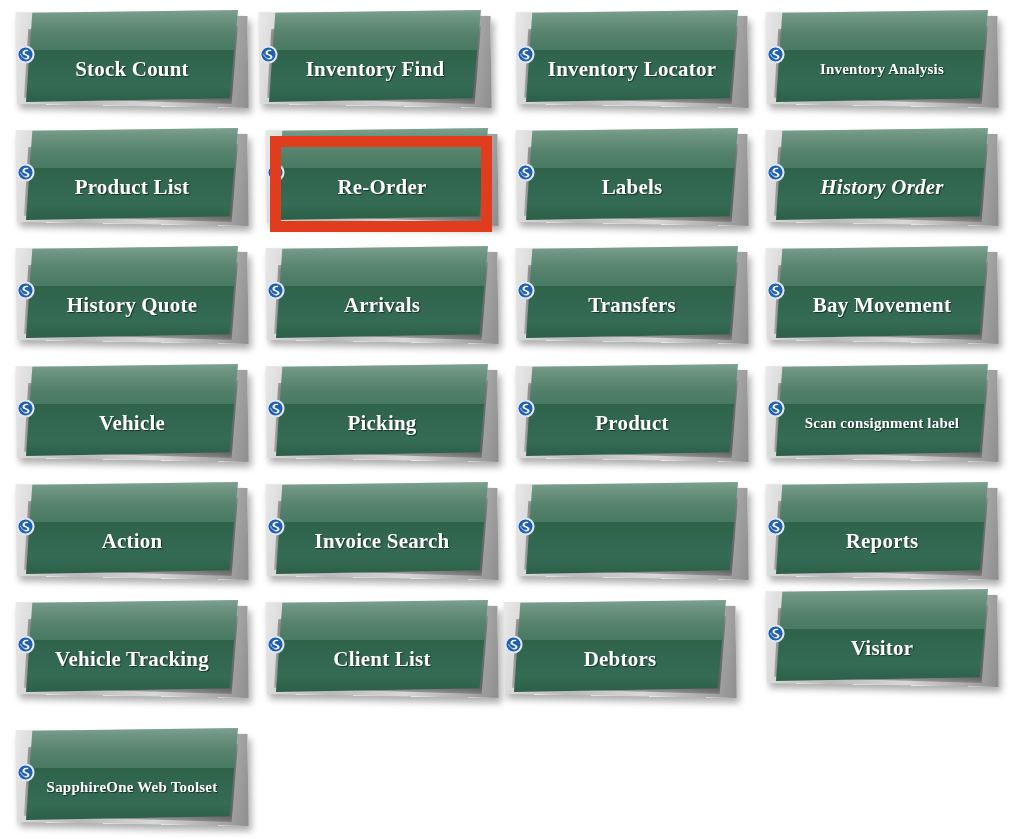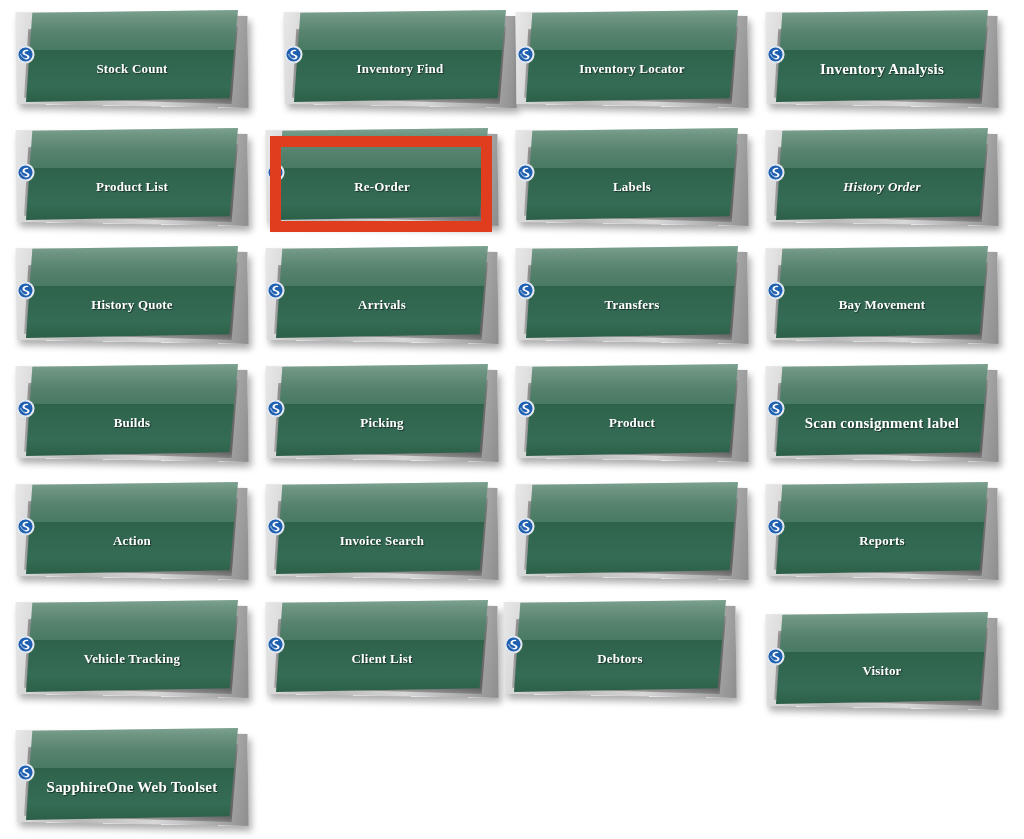--- a/index.html
+++ b/index.html
@@ -104,21 +104,21 @@
     position: absolute;
     left: 18px;
     top: 4px;
     width: 212px;
     height: 92px;
     display: flex;
     align-items: center;
     justify-content: center;
     z-index: 4;
     color: #ffffff;
-    font-size: 13px;
+    font-size: 21px;
     font-weight: bold;
     letter-spacing: 0.2px;
     text-align: center;
     padding-top: 26px;
     box-sizing: border-box;
     text-shadow: 1px 1px 1px rgba(0,0,0,0.55);
     white-space: nowrap;
     pointer-events: none;
   }
   .tile.wide-label .label { font-size: 15px; }
@@ -144,21 +144,21 @@
       <div class="face"></div>
       <span class="brand-icon"><svg viewBox="0 0 22 22" width="21" height="21">
           <circle cx="11" cy="11" r="9.5" fill="#dfe4ea"></circle>
           <circle cx="11" cy="11" r="8" fill="#1f5fb0"></circle>
           <circle cx="11" cy="11" r="8" fill="none" stroke="#e8eef6" stroke-width="1.2"></circle>
           <path d="M13.8 6.4c-3.1-1.0-6.0 0.6-6.0 2.9 0 2.6 5.2 2.2 5.2 4.3 0 1.3-1.9 2.2-4.3 1.5 2.4 1.9 6.5 1.1 6.5-1.6 0-2.7-5.2-2.4-5.2-4.4 0-1.2 1.6-2.1 3.8-1.5z" fill="#ffffff"></path>
           <path d="M6.0 10.8c0.4 3.0 3.4 4.9 6.4 4.3" fill="none" stroke="#ffffff" stroke-width="0.9" stroke-linecap="round" opacity="0.8"></path>
         </svg></span>
       <span class="label">Stock Count</span>
     </div>
-    <div class="tile" style="left: 276px; top: 6px;">
+    <div class="tile" style="left: 251px; top: 6px;">
       <div class="plate"></div>
       <div class="smear"></div>
       <div class="face"></div>
       <span class="brand-icon"><svg viewBox="0 0 22 22" width="21" height="21">
           <circle cx="11" cy="11" r="9.5" fill="#dfe4ea"></circle>
           <circle cx="11" cy="11" r="8" fill="#1f5fb0"></circle>
           <circle cx="11" cy="11" r="8" fill="none" stroke="#e8eef6" stroke-width="1.2"></circle>
           <path d="M13.8 6.4c-3.1-1.0-6.0 0.6-6.0 2.9 0 2.6 5.2 2.2 5.2 4.3 0 1.3-1.9 2.2-4.3 1.5 2.4 1.9 6.5 1.1 6.5-1.6 0-2.7-5.2-2.4-5.2-4.4 0-1.2 1.6-2.1 3.8-1.5z" fill="#ffffff"></path>
           <path d="M6.0 10.8c0.4 3.0 3.4 4.9 6.4 4.3" fill="none" stroke="#ffffff" stroke-width="0.9" stroke-linecap="round" opacity="0.8"></path>
         </svg></span>
@@ -298,21 +298,21 @@
       <div class="plate"></div>
       <div class="smear"></div>
       <div class="face"></div>
       <span class="brand-icon"><svg viewBox="0 0 22 22" width="21" height="21">
           <circle cx="11" cy="11" r="9.5" fill="#dfe4ea"></circle>
           <circle cx="11" cy="11" r="8" fill="#1f5fb0"></circle>
           <circle cx="11" cy="11" r="8" fill="none" stroke="#e8eef6" stroke-width="1.2"></circle>
           <path d="M13.8 6.4c-3.1-1.0-6.0 0.6-6.0 2.9 0 2.6 5.2 2.2 5.2 4.3 0 1.3-1.9 2.2-4.3 1.5 2.4 1.9 6.5 1.1 6.5-1.6 0-2.7-5.2-2.4-5.2-4.4 0-1.2 1.6-2.1 3.8-1.5z" fill="#ffffff"></path>
           <path d="M6.0 10.8c0.4 3.0 3.4 4.9 6.4 4.3" fill="none" stroke="#ffffff" stroke-width="0.9" stroke-linecap="round" opacity="0.8"></path>
         </svg></span>
-      <span class="label">Builds</span>
+      <span class="label">Vehicle</span>
     </div>
     <div class="tile" style="left: 258px; top: 360px;">
       <div class="plate"></div>
       <div class="smear"></div>
       <div class="face"></div>
       <span class="brand-icon"><svg viewBox="0 0 22 22" width="21" height="21">
           <circle cx="11" cy="11" r="9.5" fill="#dfe4ea"></circle>
           <circle cx="11" cy="11" r="8" fill="#1f5fb0"></circle>
           <circle cx="11" cy="11" r="8" fill="none" stroke="#e8eef6" stroke-width="1.2"></circle>
           <path d="M13.8 6.4c-3.1-1.0-6.0 0.6-6.0 2.9 0 2.6 5.2 2.2 5.2 4.3 0 1.3-1.9 2.2-4.3 1.5 2.4 1.9 6.5 1.1 6.5-1.6 0-2.7-5.2-2.4-5.2-4.4 0-1.2 1.6-2.1 3.8-1.5z" fill="#ffffff"></path>
@@ -429,21 +429,21 @@
       <div class="face"></div>
       <span class="brand-icon"><svg viewBox="0 0 22 22" width="21" height="21">
           <circle cx="11" cy="11" r="9.5" fill="#dfe4ea"></circle>
           <circle cx="11" cy="11" r="8" fill="#1f5fb0"></circle>
           <circle cx="11" cy="11" r="8" fill="none" stroke="#e8eef6" stroke-width="1.2"></circle>
           <path d="M13.8 6.4c-3.1-1.0-6.0 0.6-6.0 2.9 0 2.6 5.2 2.2 5.2 4.3 0 1.3-1.9 2.2-4.3 1.5 2.4 1.9 6.5 1.1 6.5-1.6 0-2.7-5.2-2.4-5.2-4.4 0-1.2 1.6-2.1 3.8-1.5z" fill="#ffffff"></path>
           <path d="M6.0 10.8c0.4 3.0 3.4 4.9 6.4 4.3" fill="none" stroke="#ffffff" stroke-width="0.9" stroke-linecap="round" opacity="0.8"></path>
         </svg></span>
       <span class="label">Debtors</span>
     </div>
-    <div class="tile" style="left: 758px; top: 608px; text-decoration: underline;">
+    <div class="tile" style="left: 758px; top: 585px; text-decoration: underline;">
       <div class="plate"></div>
       <div class="smear"></div>
       <div class="face"></div>
       <span class="brand-icon"><svg viewBox="0 0 22 22" width="21" height="21">
           <circle cx="11" cy="11" r="9.5" fill="#dfe4ea"></circle>
           <circle cx="11" cy="11" r="8" fill="#1f5fb0"></circle>
           <circle cx="11" cy="11" r="8" fill="none" stroke="#e8eef6" stroke-width="1.2"></circle>
           <path d="M13.8 6.4c-3.1-1.0-6.0 0.6-6.0 2.9 0 2.6 5.2 2.2 5.2 4.3 0 1.3-1.9 2.2-4.3 1.5 2.4 1.9 6.5 1.1 6.5-1.6 0-2.7-5.2-2.4-5.2-4.4 0-1.2 1.6-2.1 3.8-1.5z" fill="#ffffff"></path>
           <path d="M6.0 10.8c0.4 3.0 3.4 4.9 6.4 4.3" fill="none" stroke="#ffffff" stroke-width="0.9" stroke-linecap="round" opacity="0.8"></path>
         </svg></span>

